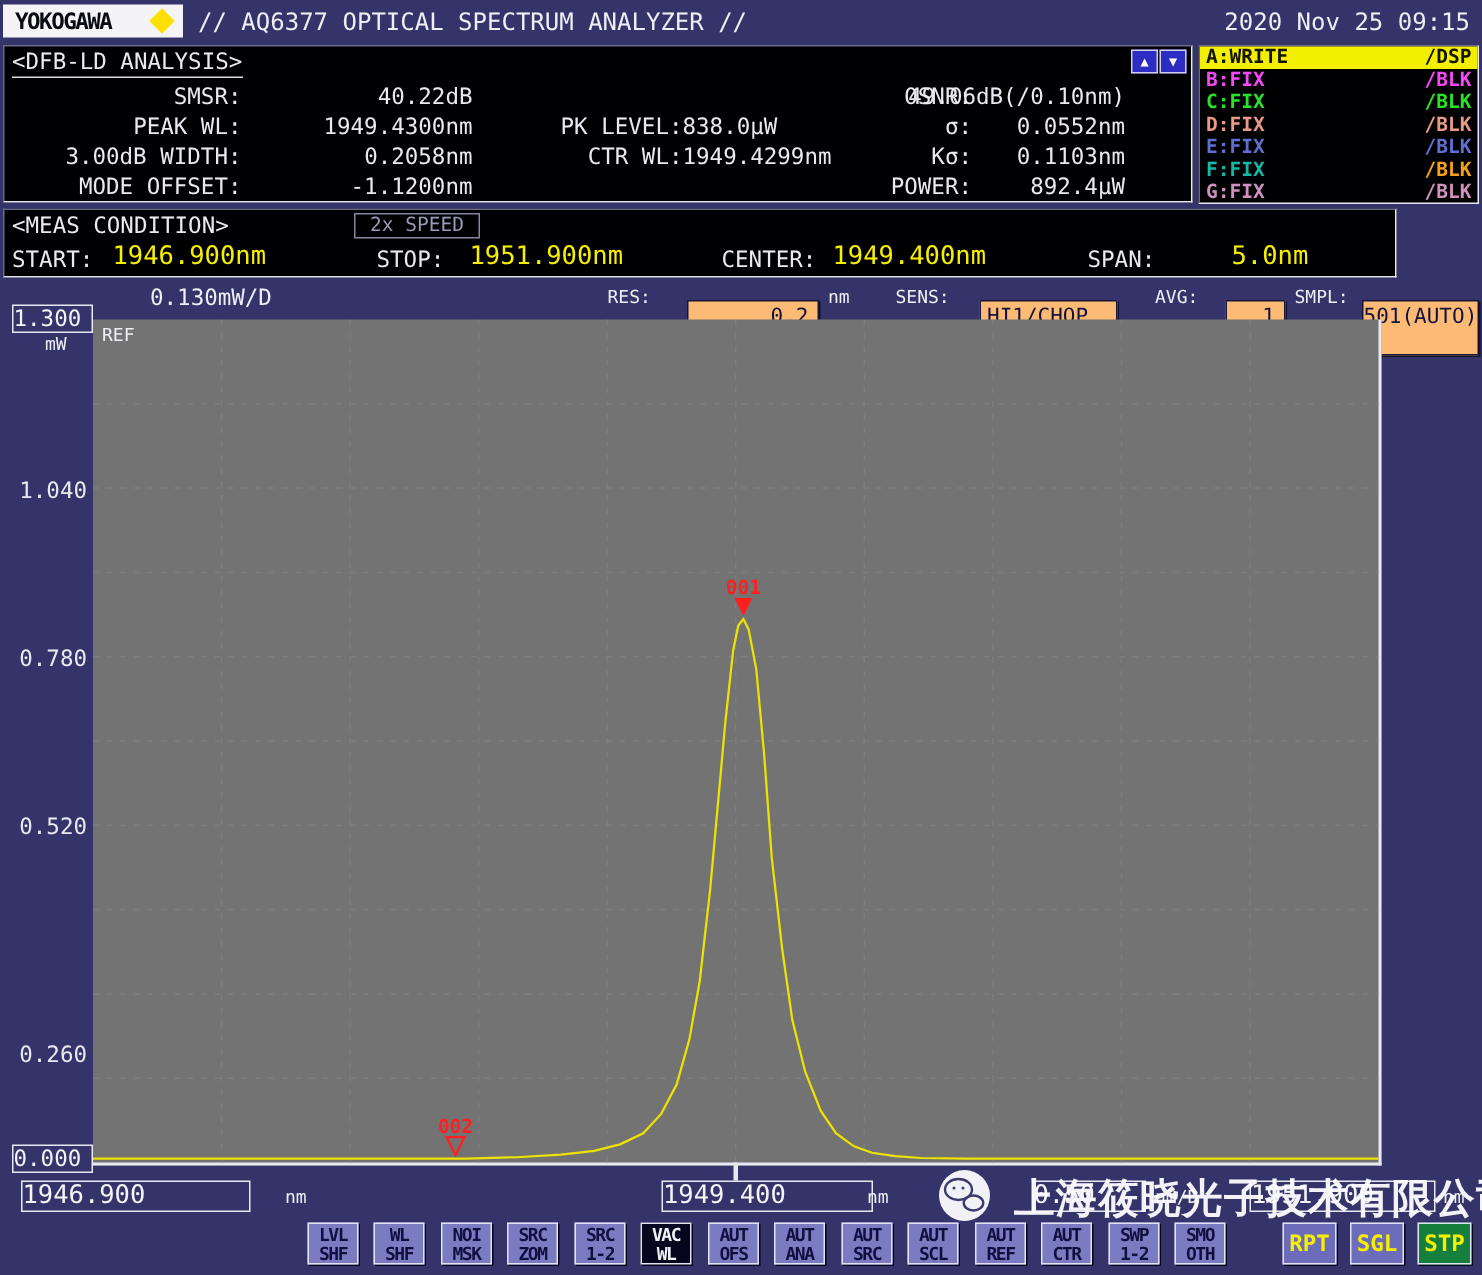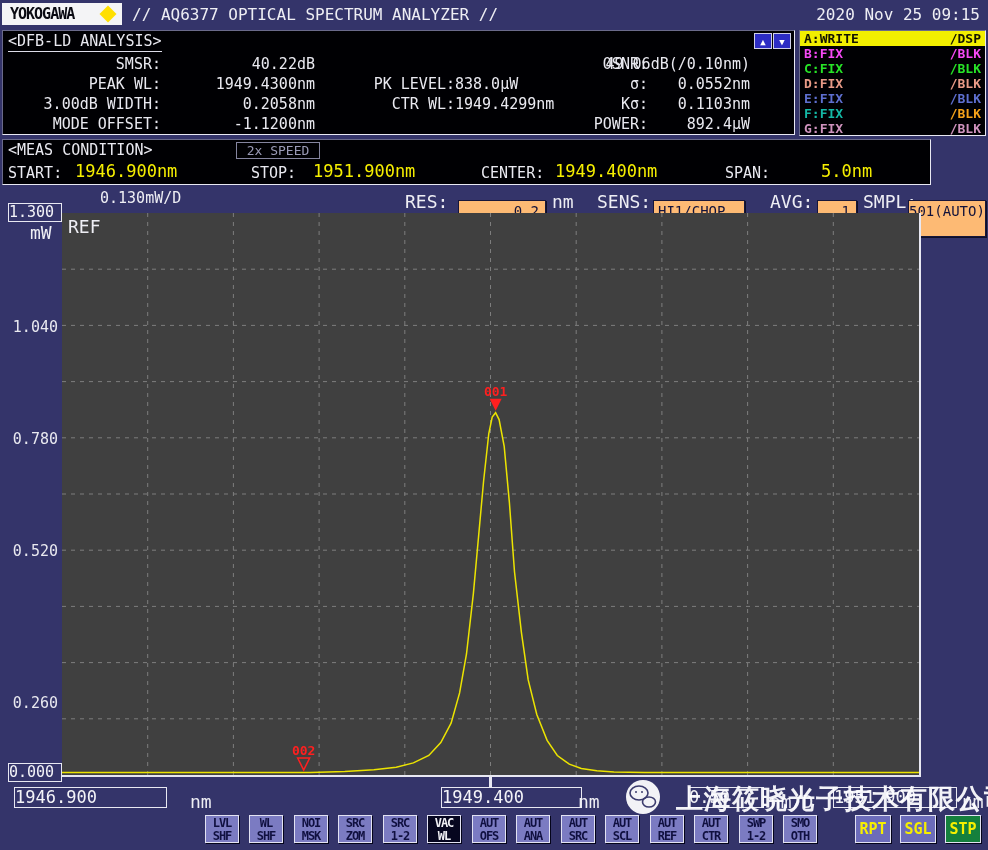--- a/index.html
+++ b/index.html
@@ -1,21 +1,21 @@
 <!DOCTYPE html>
 <html><head>
 <meta charset="utf-8">
 <style>
   html,body{margin:0;padding:0;}
   body{width:988px;height:850px;position:relative;overflow:hidden;background:#34346a;
        font-family:"DejaVu Sans Mono", monospace;color:#eeeef4;}
   .abs{position:absolute;}
   .panel{position:absolute;background:#000003;border:1px solid #6a6a8a;
          border-right-color:#e8e8f2;border-bottom-color:#e8e8f2;box-sizing:border-box;}
-  .t15{font-size:15px;} .t14{font-size:18px;} .t16{font-size:16px;} .t17{font-size:17px;}
+  .t15{font-size:15px;} .t14{font-size:12px;} .t16{font-size:16px;} .t17{font-size:17px;}
   .rt{text-align:right;} .ctr{text-align:center;}
   .yellow{color:#f6ef00;}
   .wbox{position:absolute;background:#fdba74;color:#12123a;border:1px solid #16163a;
         height:37px;line-height:20px;font-size:14px;box-sizing:border-box;box-shadow:1px 1px 0 #101028;margin-top:12px;}
   .axbox{position:absolute;border:1px solid #e8e8f2;color:#f4f4f8;height:21px;line-height:19px;
          font-size:17px;text-align:left;box-sizing:border-box;}
   .ylab{position:absolute;width:50px;text-align:right;font-size:15px;color:#e9e9f0;}
   .arrowbtn{position:absolute;width:18px;height:16px;background:#2d2dc4;border:1px solid #cfcfe8;
             color:#fff;font-size:9px;text-align:center;line-height:16px;box-sizing:border-box;}
   .trace-row{height:15px;display:flex;justify-content:space-between;padding:0 4px;
@@ -141,21 +141,21 @@
 <span class="wbox rt" style="left:908px;top:188px;width:78px;padding-right:2px;">501(AUTO)</span>
 
 <span class="axbox" style="left:8px;top:203px;width:54px;height:19px;line-height:17px;font-size:15px;">1.300</span>
 <span class="abs t14" style="left:30px;top:222px;">mW</span>
 <span class="ylab" style="left:8px;top:318px;">1.040</span>
 <span class="ylab" style="left:8px;top:430px;">0.780</span>
 <span class="ylab" style="left:8px;top:542px;">0.520</span>
 <span class="ylab" style="left:8px;top:654px;margin-top:40px;">0.260</span>
 <span class="axbox" style="left:8px;top:763px;width:54px;height:19px;line-height:17px;font-size:15px;">0.000</span>
 
-<div class="abs" style="left:62px;top:213px;width:857px;height:562px;background:#404040;
+<div class="abs" style="left:62px;top:213px;width:857px;height:562px;background:#737373;
      border-right:2px solid #e8e8f2;border-bottom:2px solid #e8e8f2;">
   <svg id="plot-svg" width="857" height="562" style="display:block">
       <line x1="85.7" y1="0" x2="85.7" y2="562" stroke="#7d7d7d" stroke-width="1" stroke-dasharray="4 5"></line>
       <line x1="171.4" y1="0" x2="171.4" y2="562" stroke="#7d7d7d" stroke-width="1" stroke-dasharray="4 5"></line>
       <line x1="257.1" y1="0" x2="257.1" y2="562" stroke="#7d7d7d" stroke-width="1" stroke-dasharray="4 5"></line>
       <line x1="342.8" y1="0" x2="342.8" y2="562" stroke="#7d7d7d" stroke-width="1" stroke-dasharray="4 5"></line>
       <line x1="428.5" y1="0" x2="428.5" y2="562" stroke="#7d7d7d" stroke-width="1" stroke-dasharray="4 5"></line>
       <line x1="514.2" y1="0" x2="514.2" y2="562" stroke="#7d7d7d" stroke-width="1" stroke-dasharray="4 5"></line>
       <line x1="599.9" y1="0" x2="599.9" y2="562" stroke="#7d7d7d" stroke-width="1" stroke-dasharray="4 5"></line>
       <line x1="685.6" y1="0" x2="685.6" y2="562" stroke="#7d7d7d" stroke-width="1" stroke-dasharray="4 5"></line>

